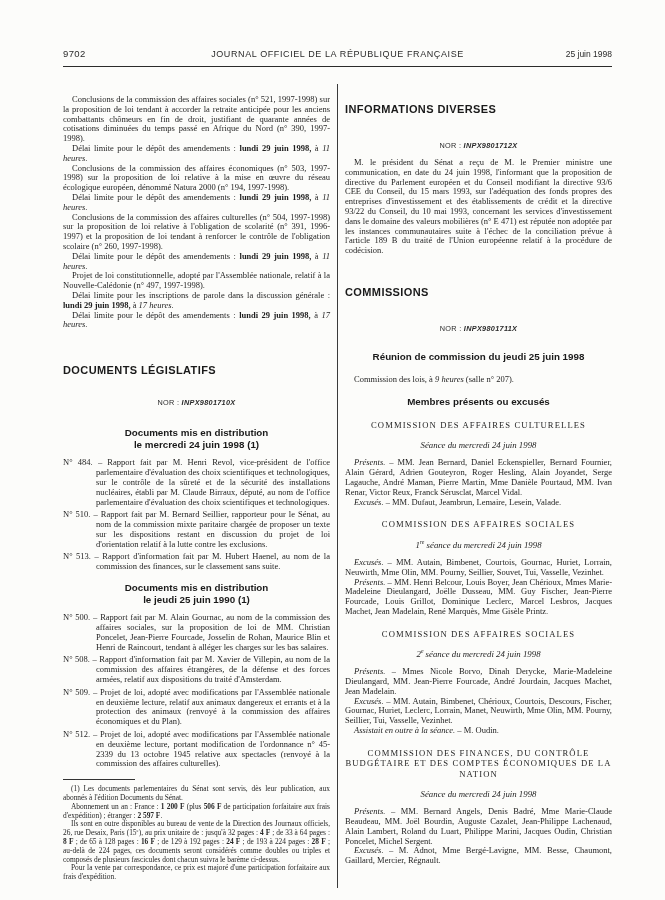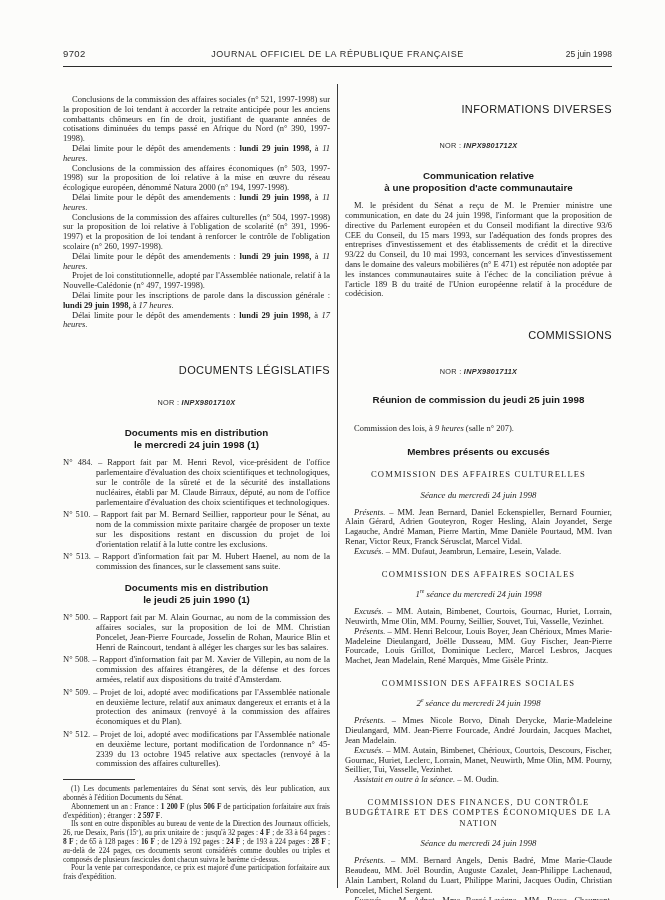--- a/index.html
+++ b/index.html
@@ -40,42 +40,42 @@
   .col.right{left:282px;}
   
   p{margin:0;font-size:8.5px;line-height:9.8px;text-align:justify;}
   p.pi{text-indent:9px;}
   p.hang{padding-left:33px;text-indent:-33px;margin-bottom:3px;}
   p.fn{font-size:7.4px;line-height:8.8px;text-indent:8px;color:#262626;}
   .b{font-weight:bold;}
   .i{font-style:italic;}
   .sup{vertical-align:super;font-size:65%;line-height:0;}
   .sec-title{
-    font-family:"Liberation Sans", sans-serif;font-weight:normal;
-    font-size:11px;letter-spacing:.4px;text-align:right;color:#1a1a1a;
+    font-family:"Liberation Sans", sans-serif;font-weight:bold;
+    font-size:11px;letter-spacing:.4px;text-align:left;color:#1a1a1a;
   }
   .sub-title{
     font-family:"Liberation Sans", sans-serif;font-weight:bold;
     font-size:9.8px;line-height:11.6px;text-align:center;color:#1a1a1a;
   }
   .nor{
     font-family:"Liberation Sans", sans-serif;
     font-size:7.3px;text-align:center;letter-spacing:.3px;color:#2a2a2a;
   }
   .comm-name{
     font-size:8.6px;letter-spacing:1.1px;text-align:center;line-height:10.5px;
   }
   .seance{
     font-style:italic;font-size:8.8px;text-align:center;
   }
   .fn-rule{width:72px;border-top:1px solid #333;margin:10px 0 5px 0;}
   
   .mt8{margin-top:8px;} .mt10{margin-top:10px;} .mt12{margin-top:12px;} .mt18{margin-top:18px;} .mt20{margin-top:20px;}
   .mt22{margin-top:22px;} .mt26{margin-top:26px;} .mt30{margin-top:30px;}
-  .mt34{margin-top:34px;} .mt6{margin-top:18px;}
+  .mt34{margin-top:34px;} .mt6{margin-top:12px;}
 </style>
 </head>
 <body>
 
 <div class="page">
 
   <div class="header">
     <span class="pn">9702</span>
     <span class="jt">JOURNAL OFFICIEL DE LA RÉPUBLIQUE FRANÇAISE</span>
     <span class="dt">25 juin 1998</span>
@@ -135,24 +135,20 @@
           <p class="fn"><span>Pour la vente par correspondance, ce prix est majoré d'une participation forfaitaire aux frais d'expédition.</span></p>
         </div>
     </div>
 
     <div class="col right">
 
       <div class="sec-title mt8">INFORMATIONS DIVERSES</div>
 
       <div class="nor mt26"><span>NOR : </span><span class="b i">INPX9801712X</span></div>
 
-      <div class="sub-title mt20">
-        <div>Communication relative</div>
-        <div>à une proposition d'acte communautaire</div>
-      </div>
 
       <div class="mt8">
           <p class="pi"><span>M. le président du Sénat a reçu de M. le Premier ministre une communication, en date du 24 juin 1998, l'informant que la proposition de directive du Parlement européen et du Conseil modifiant la directive 93/6 CEE du Conseil, du 15 mars 1993, sur l'adéquation des fonds propres des entreprises d'investissement et des établissements de crédit et la directive 93/22 du Conseil, du 10 mai 1993, concernant les services d'investissement dans le domaine des valeurs mobilières (n° E 471) est réputée non adoptée par les instances communautaires suite à l'échec de la conciliation prévue à l'article 189 B du traité de l'Union européenne relatif à la procédure de codécision.</span></p>
         </div>
 
       <div class="sec-title mt30">COMMISSIONS</div>
 
       <div class="nor mt26"><span>NOR : </span><span class="b i">INPX9801711X</span></div>
 
       <div class="sub-title mt18">Réunion de commission du jeudi 25 juin 1998</div>

